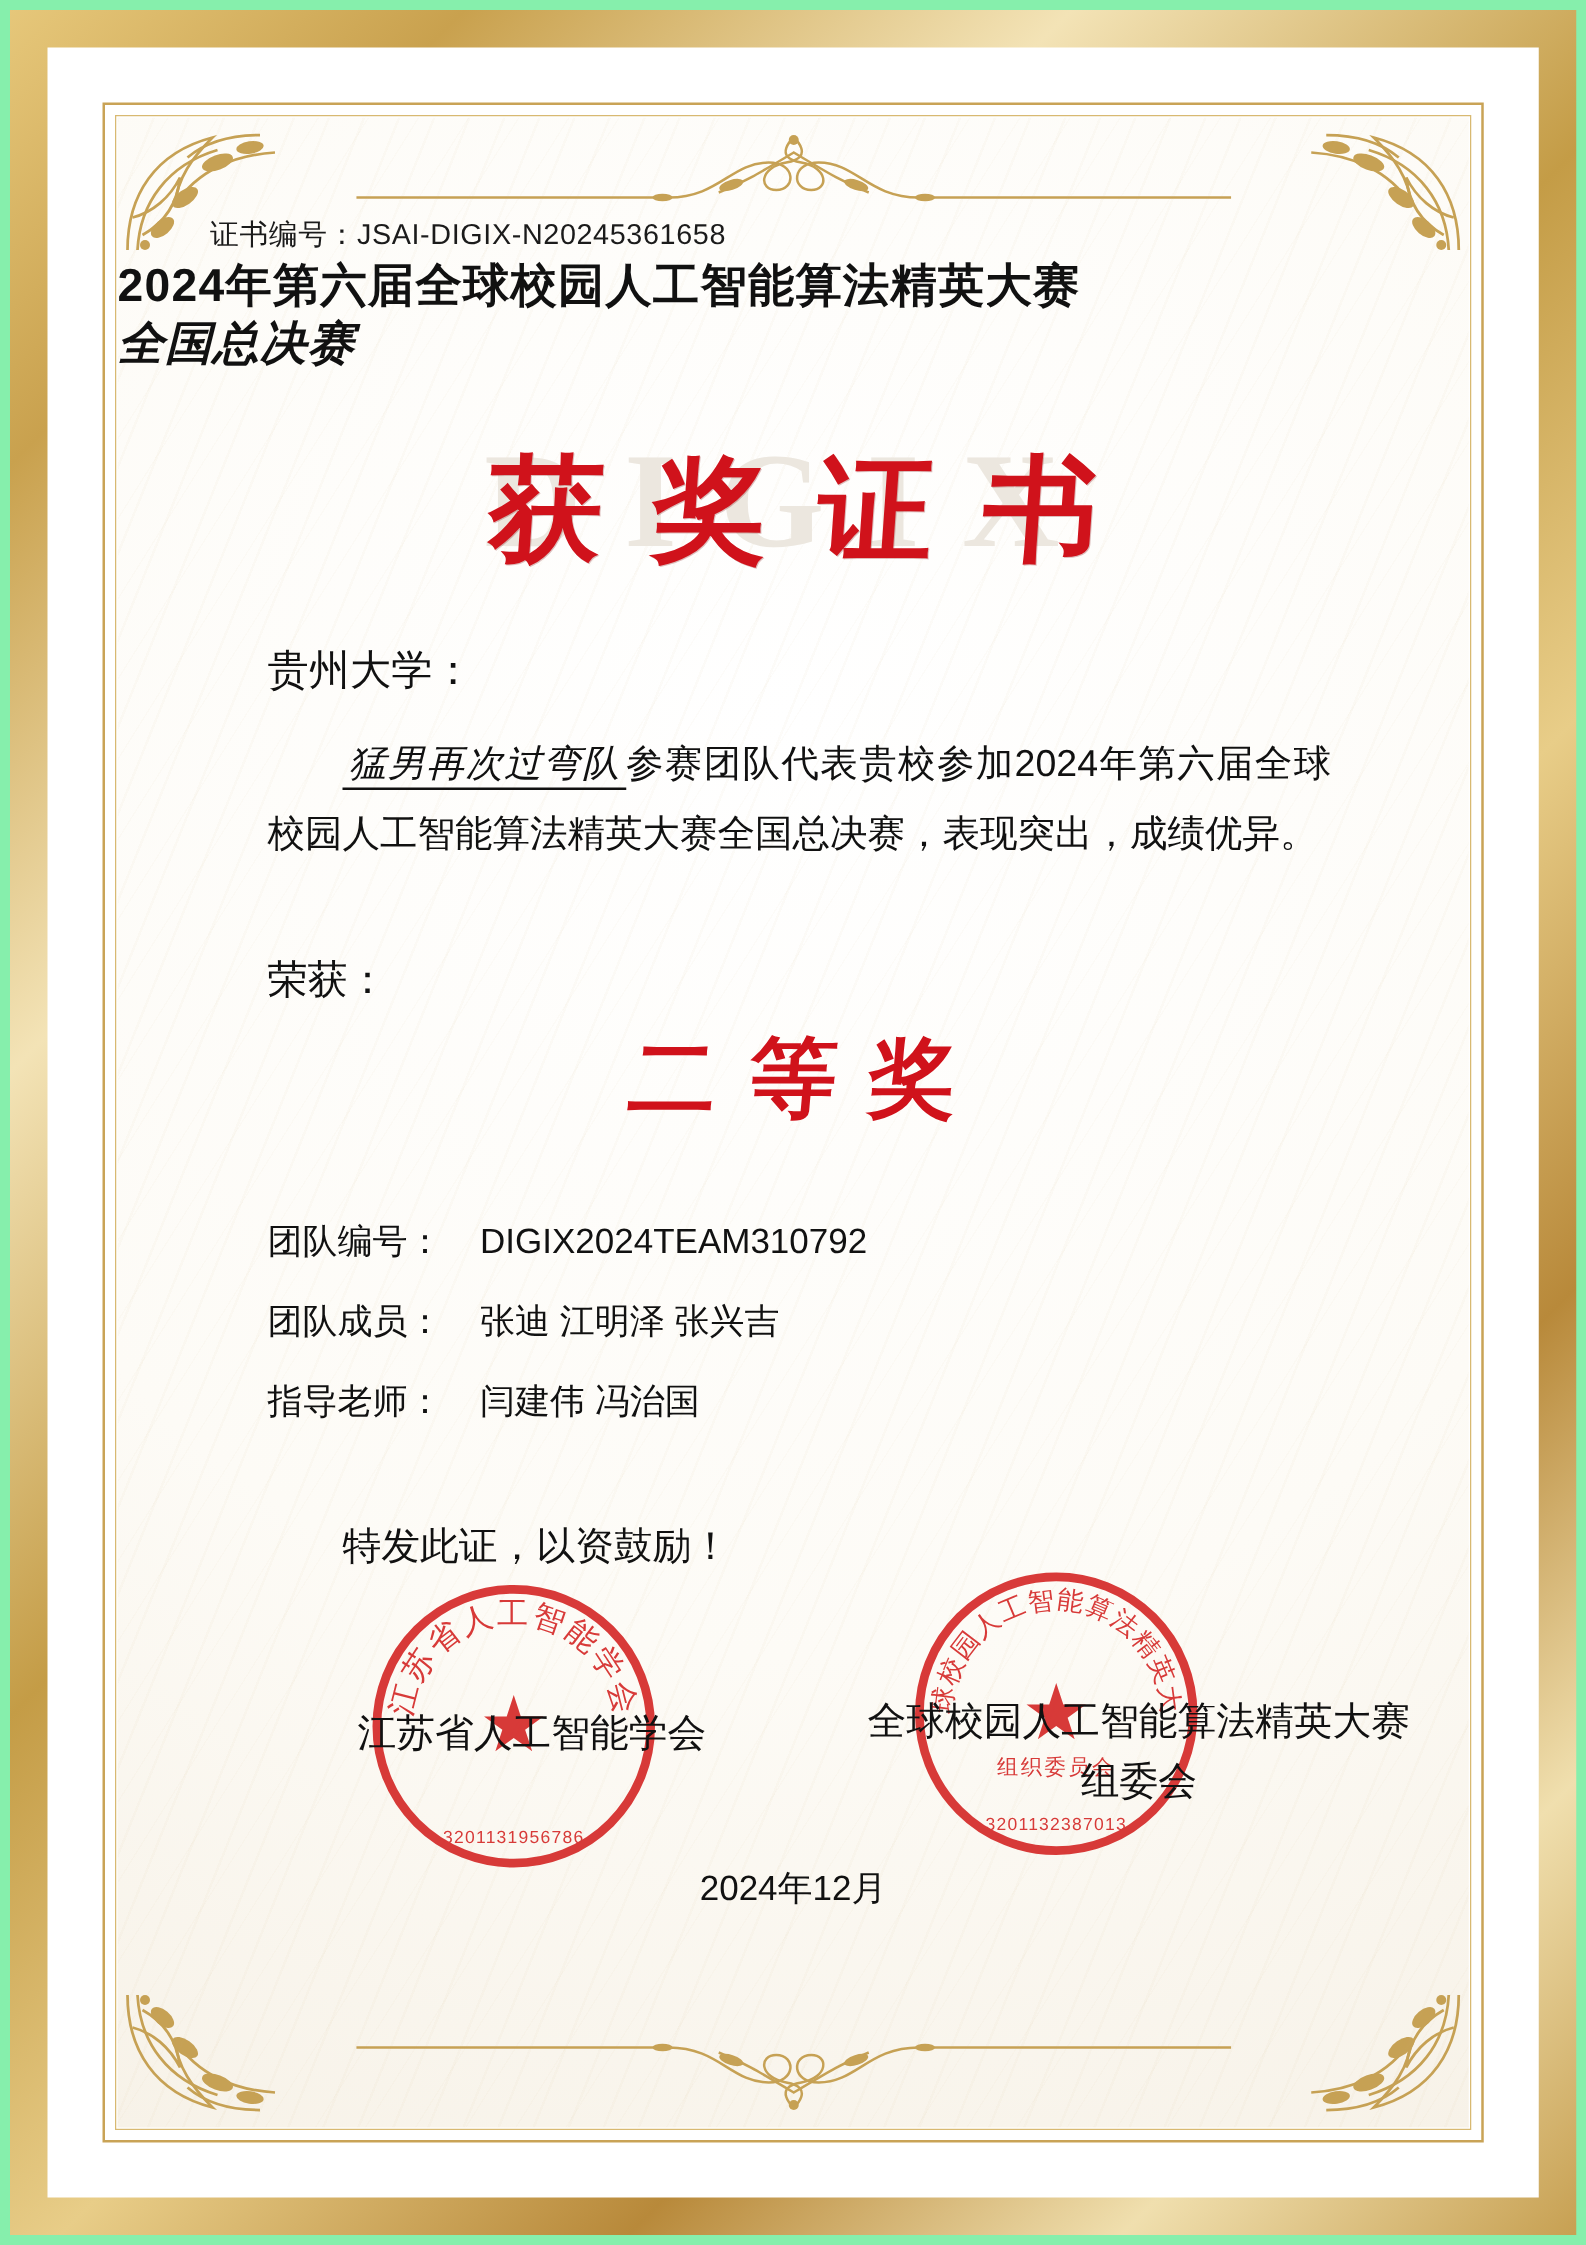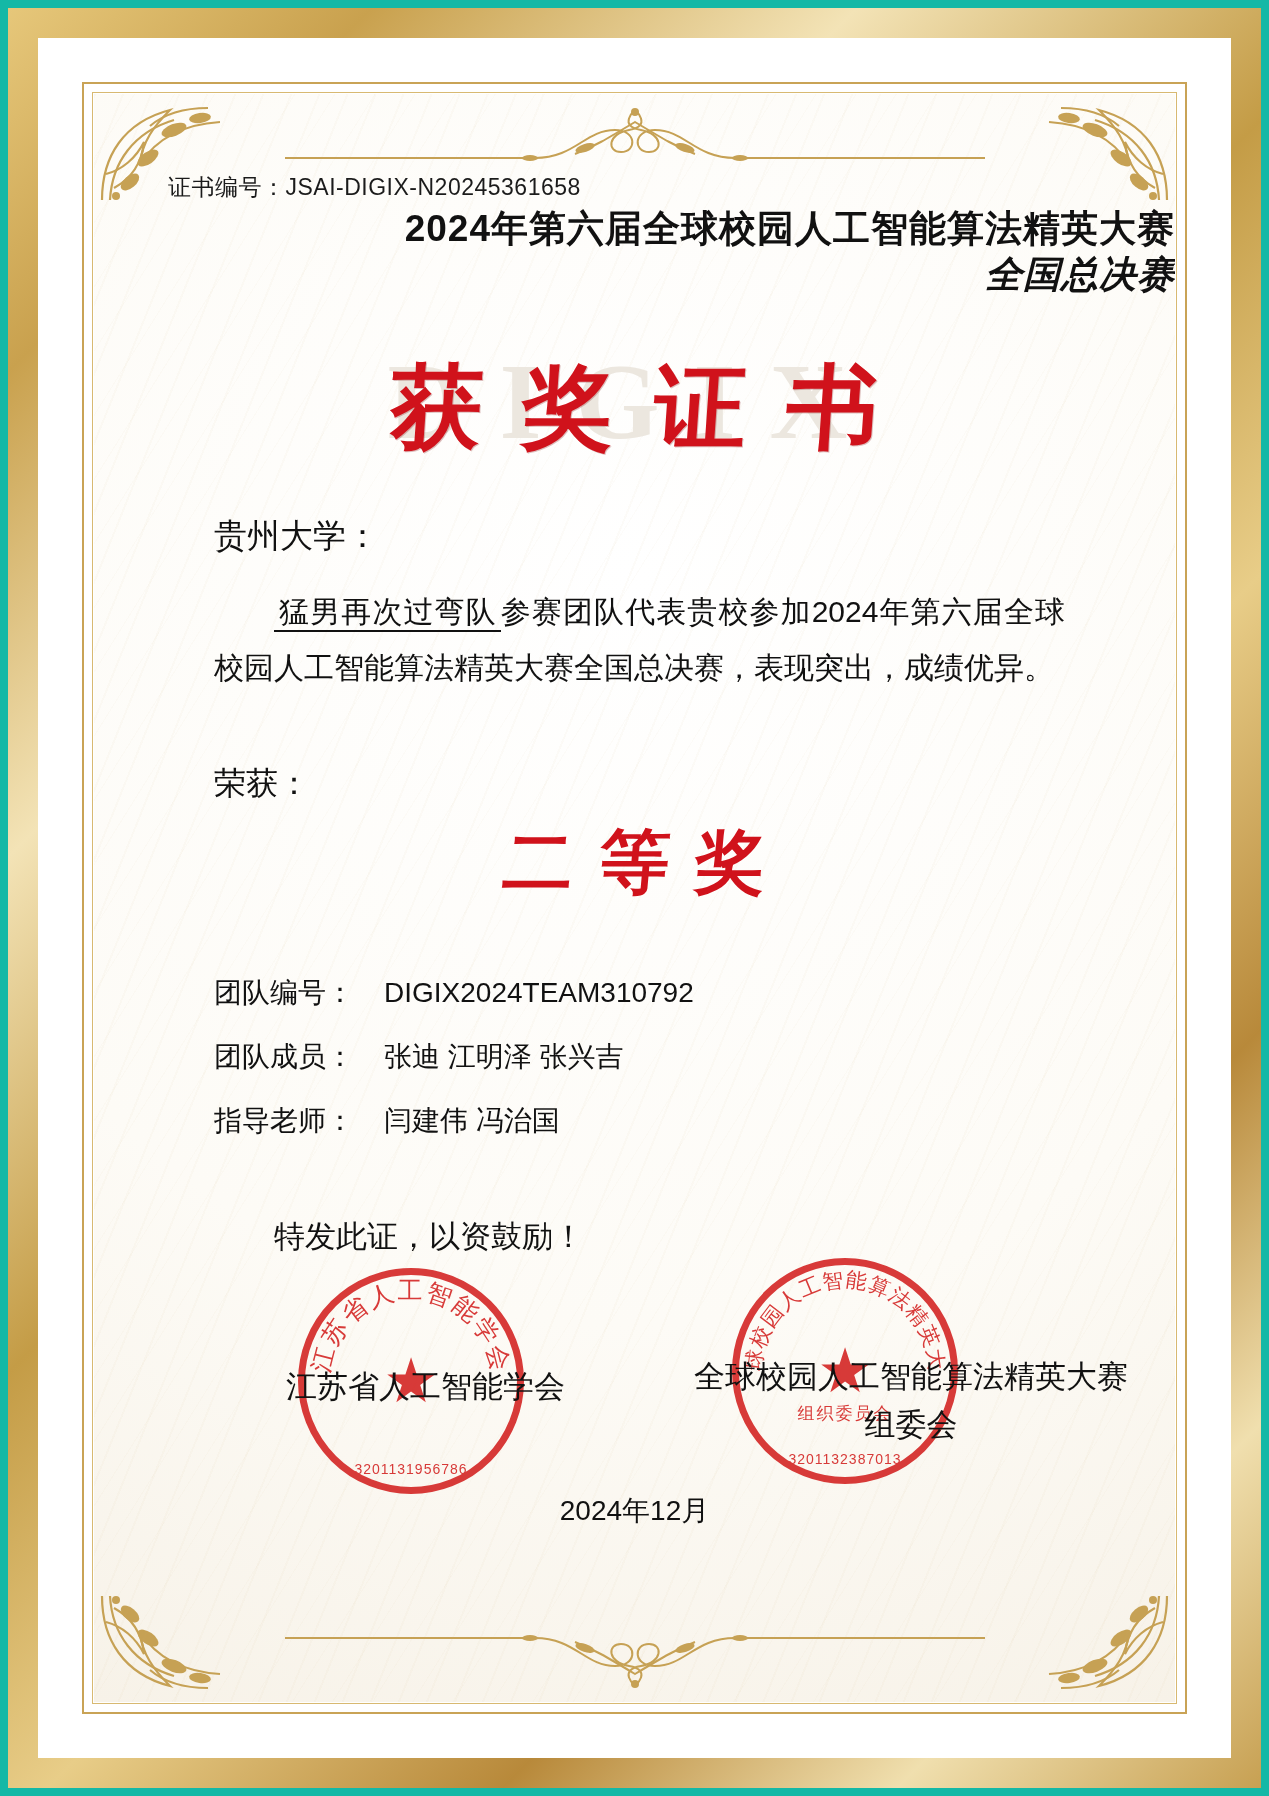--- a/index.html
+++ b/index.html
@@ -13,21 +13,21 @@
     font-family: "Liberation Sans", sans-serif;
     overflow: hidden;
   }
 
   
   .certificate {
     position: relative;
     width: 1269px;
     height: 1796px;
     box-sizing: border-box;
-    background: #14b8a6;
+    background: #86efac;
   }
   .gold-border-outer {
     position: absolute;
     left: 8px;
     top: 8px;
     right: 8px;
     bottom: 8px;
     background: linear-gradient(135deg, #e6c77a 0%, #c9a14e 12%, #f3e3b6 28%, #c49c46 45%,
                 #e8cd88 60%, #b8893a 75%, #f0dfae 88%, #c7a052 100%);
     box-sizing: border-box;
@@ -132,21 +132,21 @@
     font-size: 23px;
     color: #1b1b1b;
     letter-spacing: 0.5px;
     white-space: nowrap;
   }
 
   .title-block {
     position: absolute;
     left: 0; right: 0;
     top: 112px;
-    text-align: right;
+    text-align: left;
   }
   .title-line1 {
     font-size: 37px;
     font-weight: bold;
     color: #111111;
     letter-spacing: 1px;
     line-height: 1.25;
   }
   .title-line2 {
     font-size: 37px;
@@ -203,20 +203,21 @@
     font-size: 30px;
     color: #111;
     line-height: 1.85;
     text-align: justify;
   }
   .body-text .indent { display:inline-block; width: 60px; }
   .team-name {
     border-bottom: 2px solid #111;
     padding: 0 4px 2px 4px;
     font-weight: 500;
+    font-style: italic;
   }
 
   .honor-label {
     position: absolute;
     left: 120px;
     top: 668px;
     font-size: 32px;
     color: #111;
   }
 

